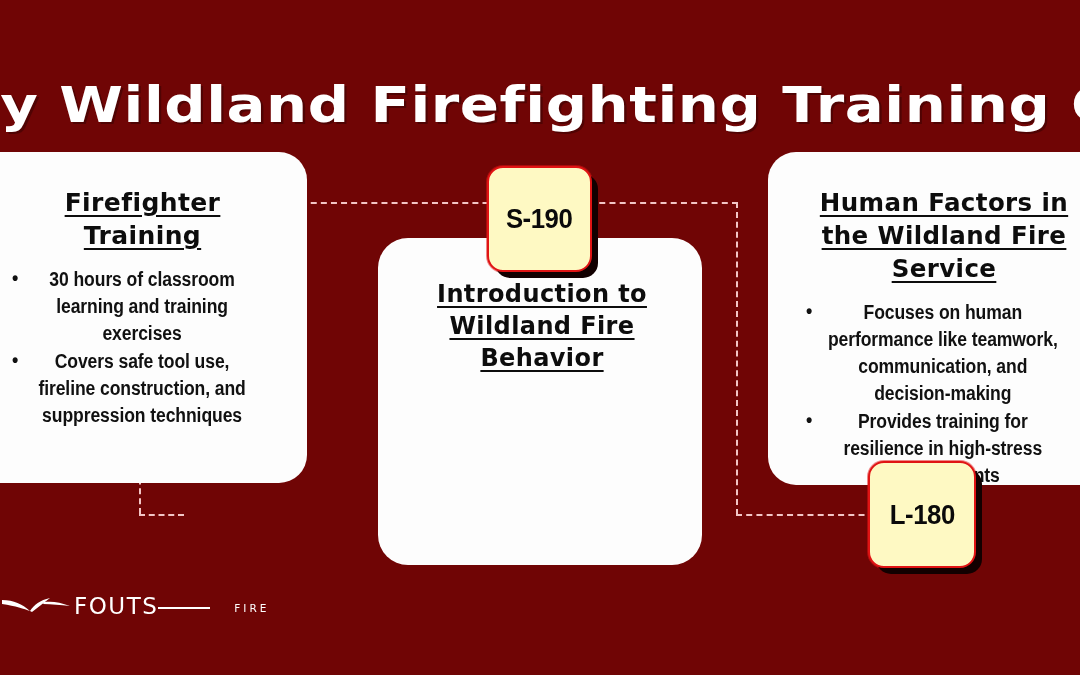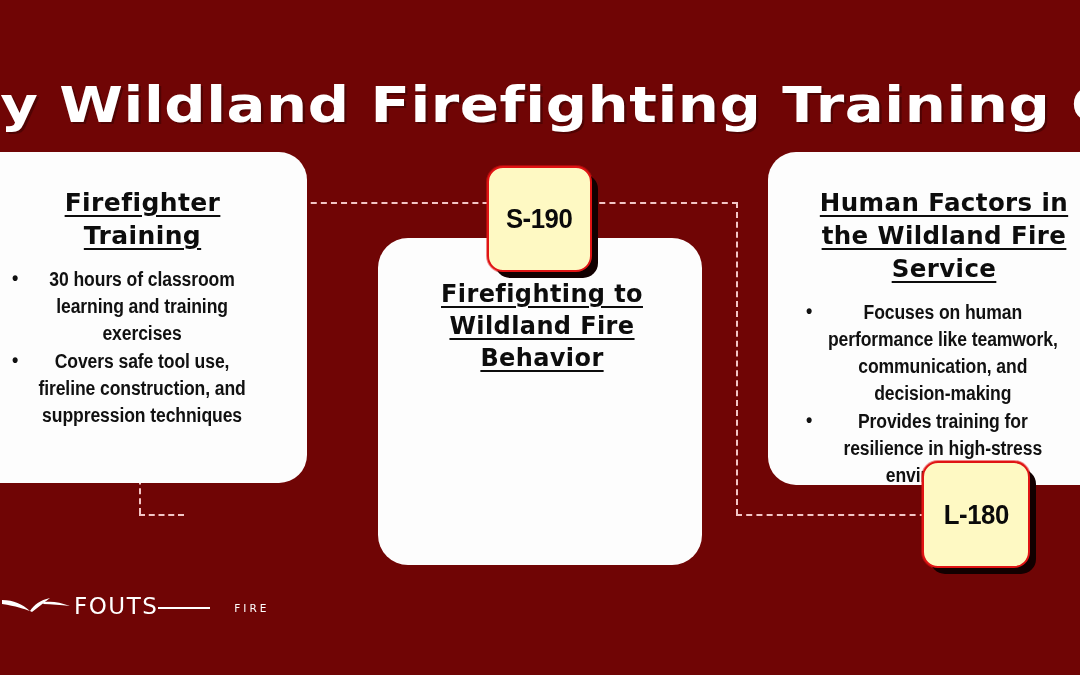--- a/index.html
+++ b/index.html
@@ -144,21 +144,21 @@
   .badge span {
     color: #0a0a0a;
     font-family: "Liberation Sans", sans-serif;
     font-weight: 700;
     font-size: 28px;
     letter-spacing: -0.5px;
     transform: scaleX(0.92);
   }
   #badge-s130 { left: 89px;  top: 461px; width: 103px; height: 103px; }
   #badge-s190 { left: 487px; top: 166px; width: 101px; height: 102px; }
-  #badge-l180 { left: 922px; top: 461px; width: 104px; height: 103px; }
+  #badge-l180 { left: 868px; top: 461px; width: 104px; height: 103px; }
 
   
   #logo {
     position: absolute;
     left: 0;
     top: 596px;
     width: 1080px;
     display: flex;
     flex-direction: row;
     align-items: center;
@@ -212,21 +212,21 @@
   <div class="card" id="card-left">
     <div class="card-title">Firefighter
 Training</div>
     <ul class="bullets">
       <li>30 hours of classroom learning and training exercises</li>
       <li>Covers safe tool use, fireline construction, and suppression techniques</li>
     </ul>
   </div>
 
   <div class="card" id="card-mid">
-    <div class="card-title">Firefighting to
+    <div class="card-title">Introduction to
 Wildland Fire
 Behavior</div>
   </div>
 
   <div class="card" id="card-right">
     <div class="card-title">Human Factors in
 the Wildland Fire
 Service</div>
     <ul class="bullets">
       <li>Focuses on human performance like teamwork, communication, and decision-making</li>

